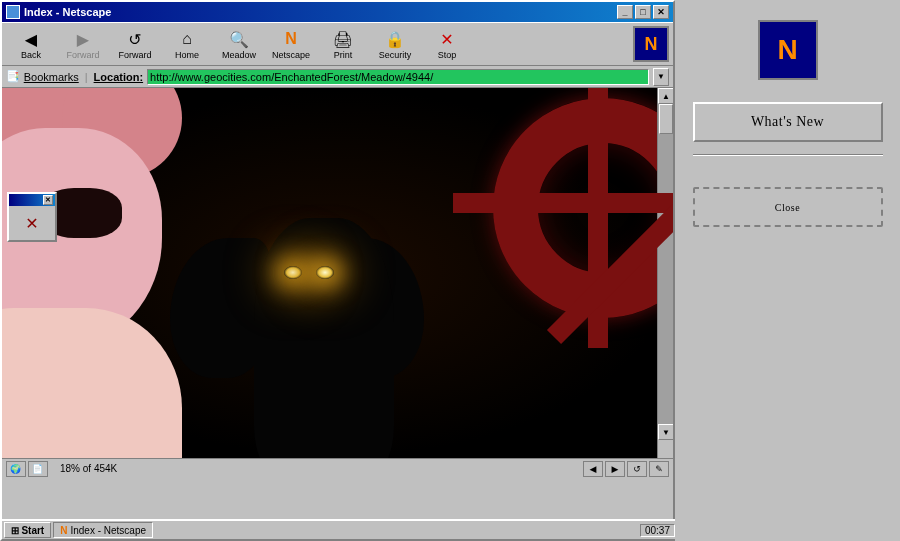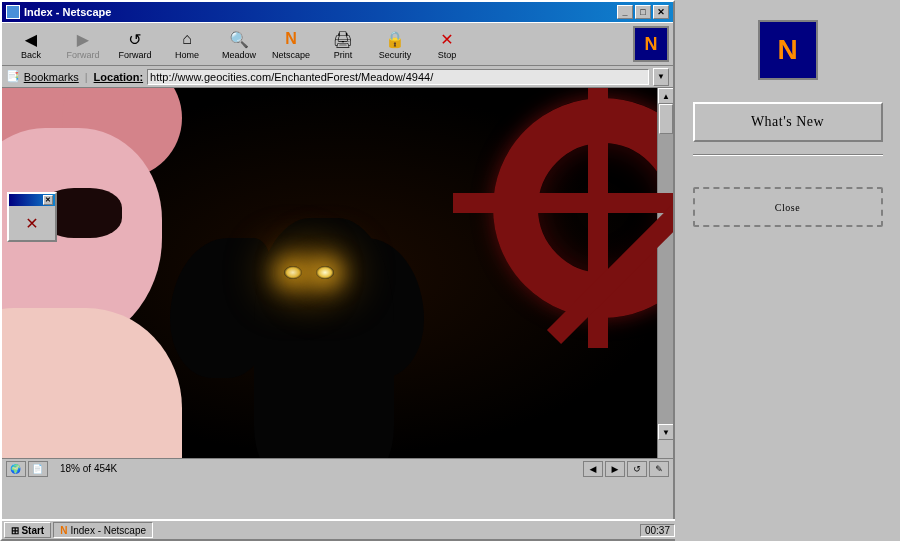--- a/index.html
+++ b/index.html
@@ -156,21 +156,21 @@
       text-decoration: underline;
     }
     .location-input {
       flex: 1;
       height: 16px;
       border: 1px solid;
       border-top-color: #808080;
       border-left-color: #808080;
       border-right-color: #fff;
       border-bottom-color: #fff;
-      background: #e5e5e5;
+      background: #22c55e;
       font-size: 11px;
       padding: 0 2px;
       outline: none;
     }
     .location-dropdown {
       width: 16px;
       height: 18px;
       background: #c0c0c0;
       border: 1px solid;
       border-top-color: #fff;

